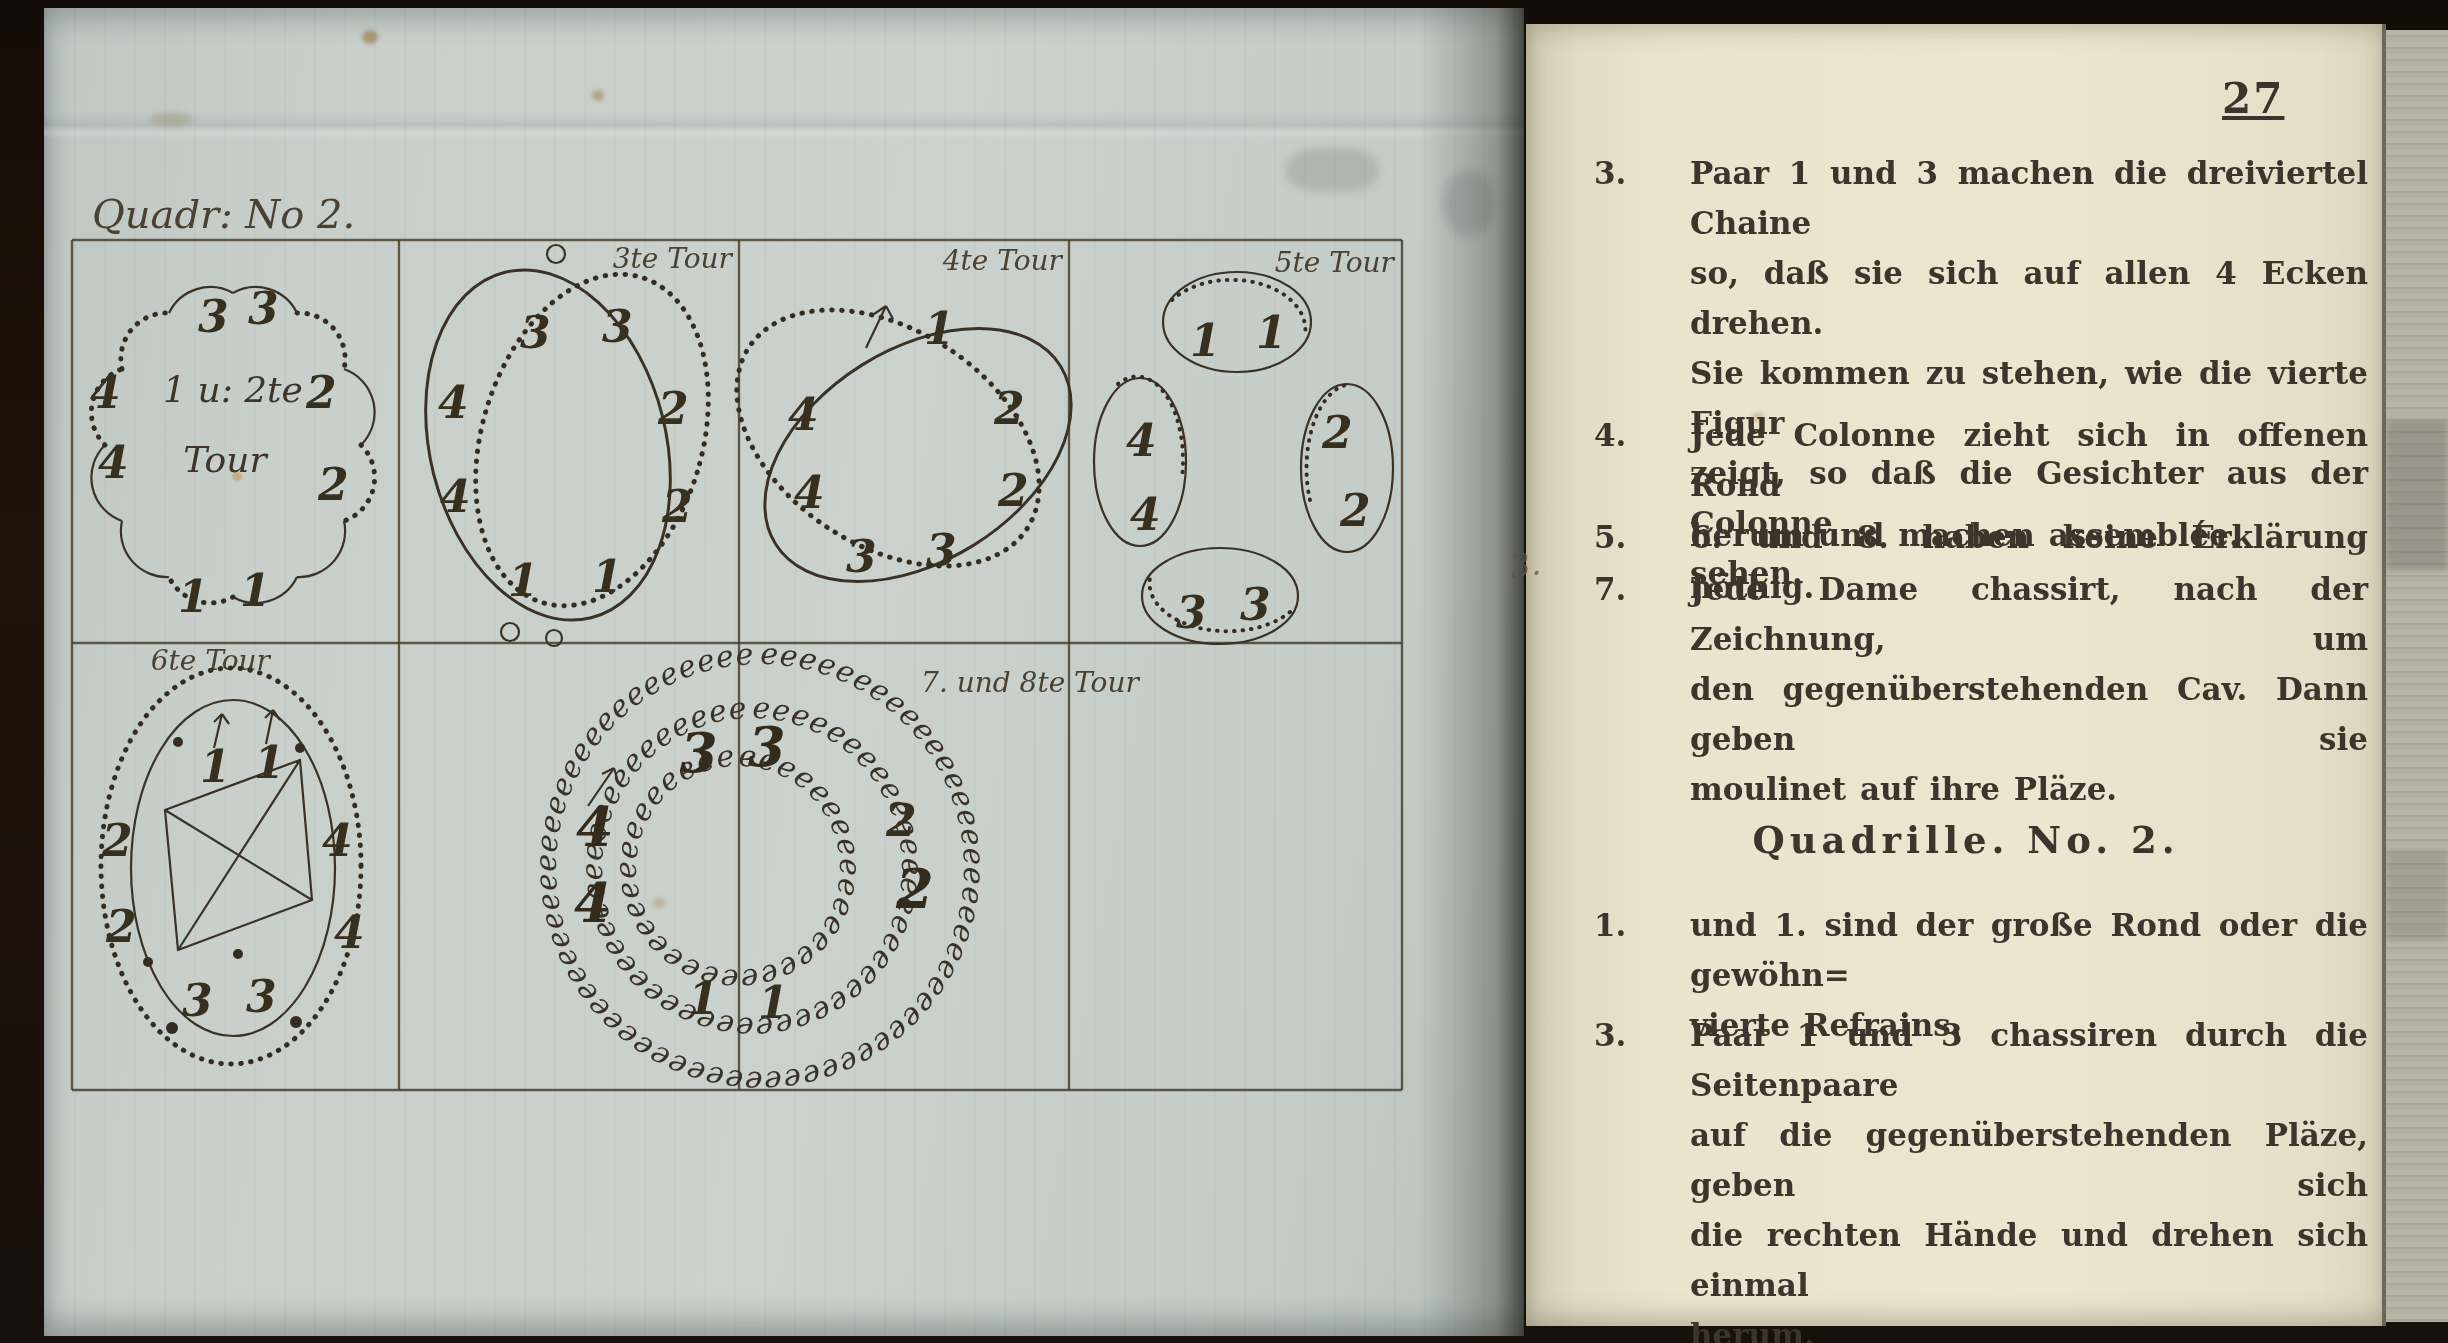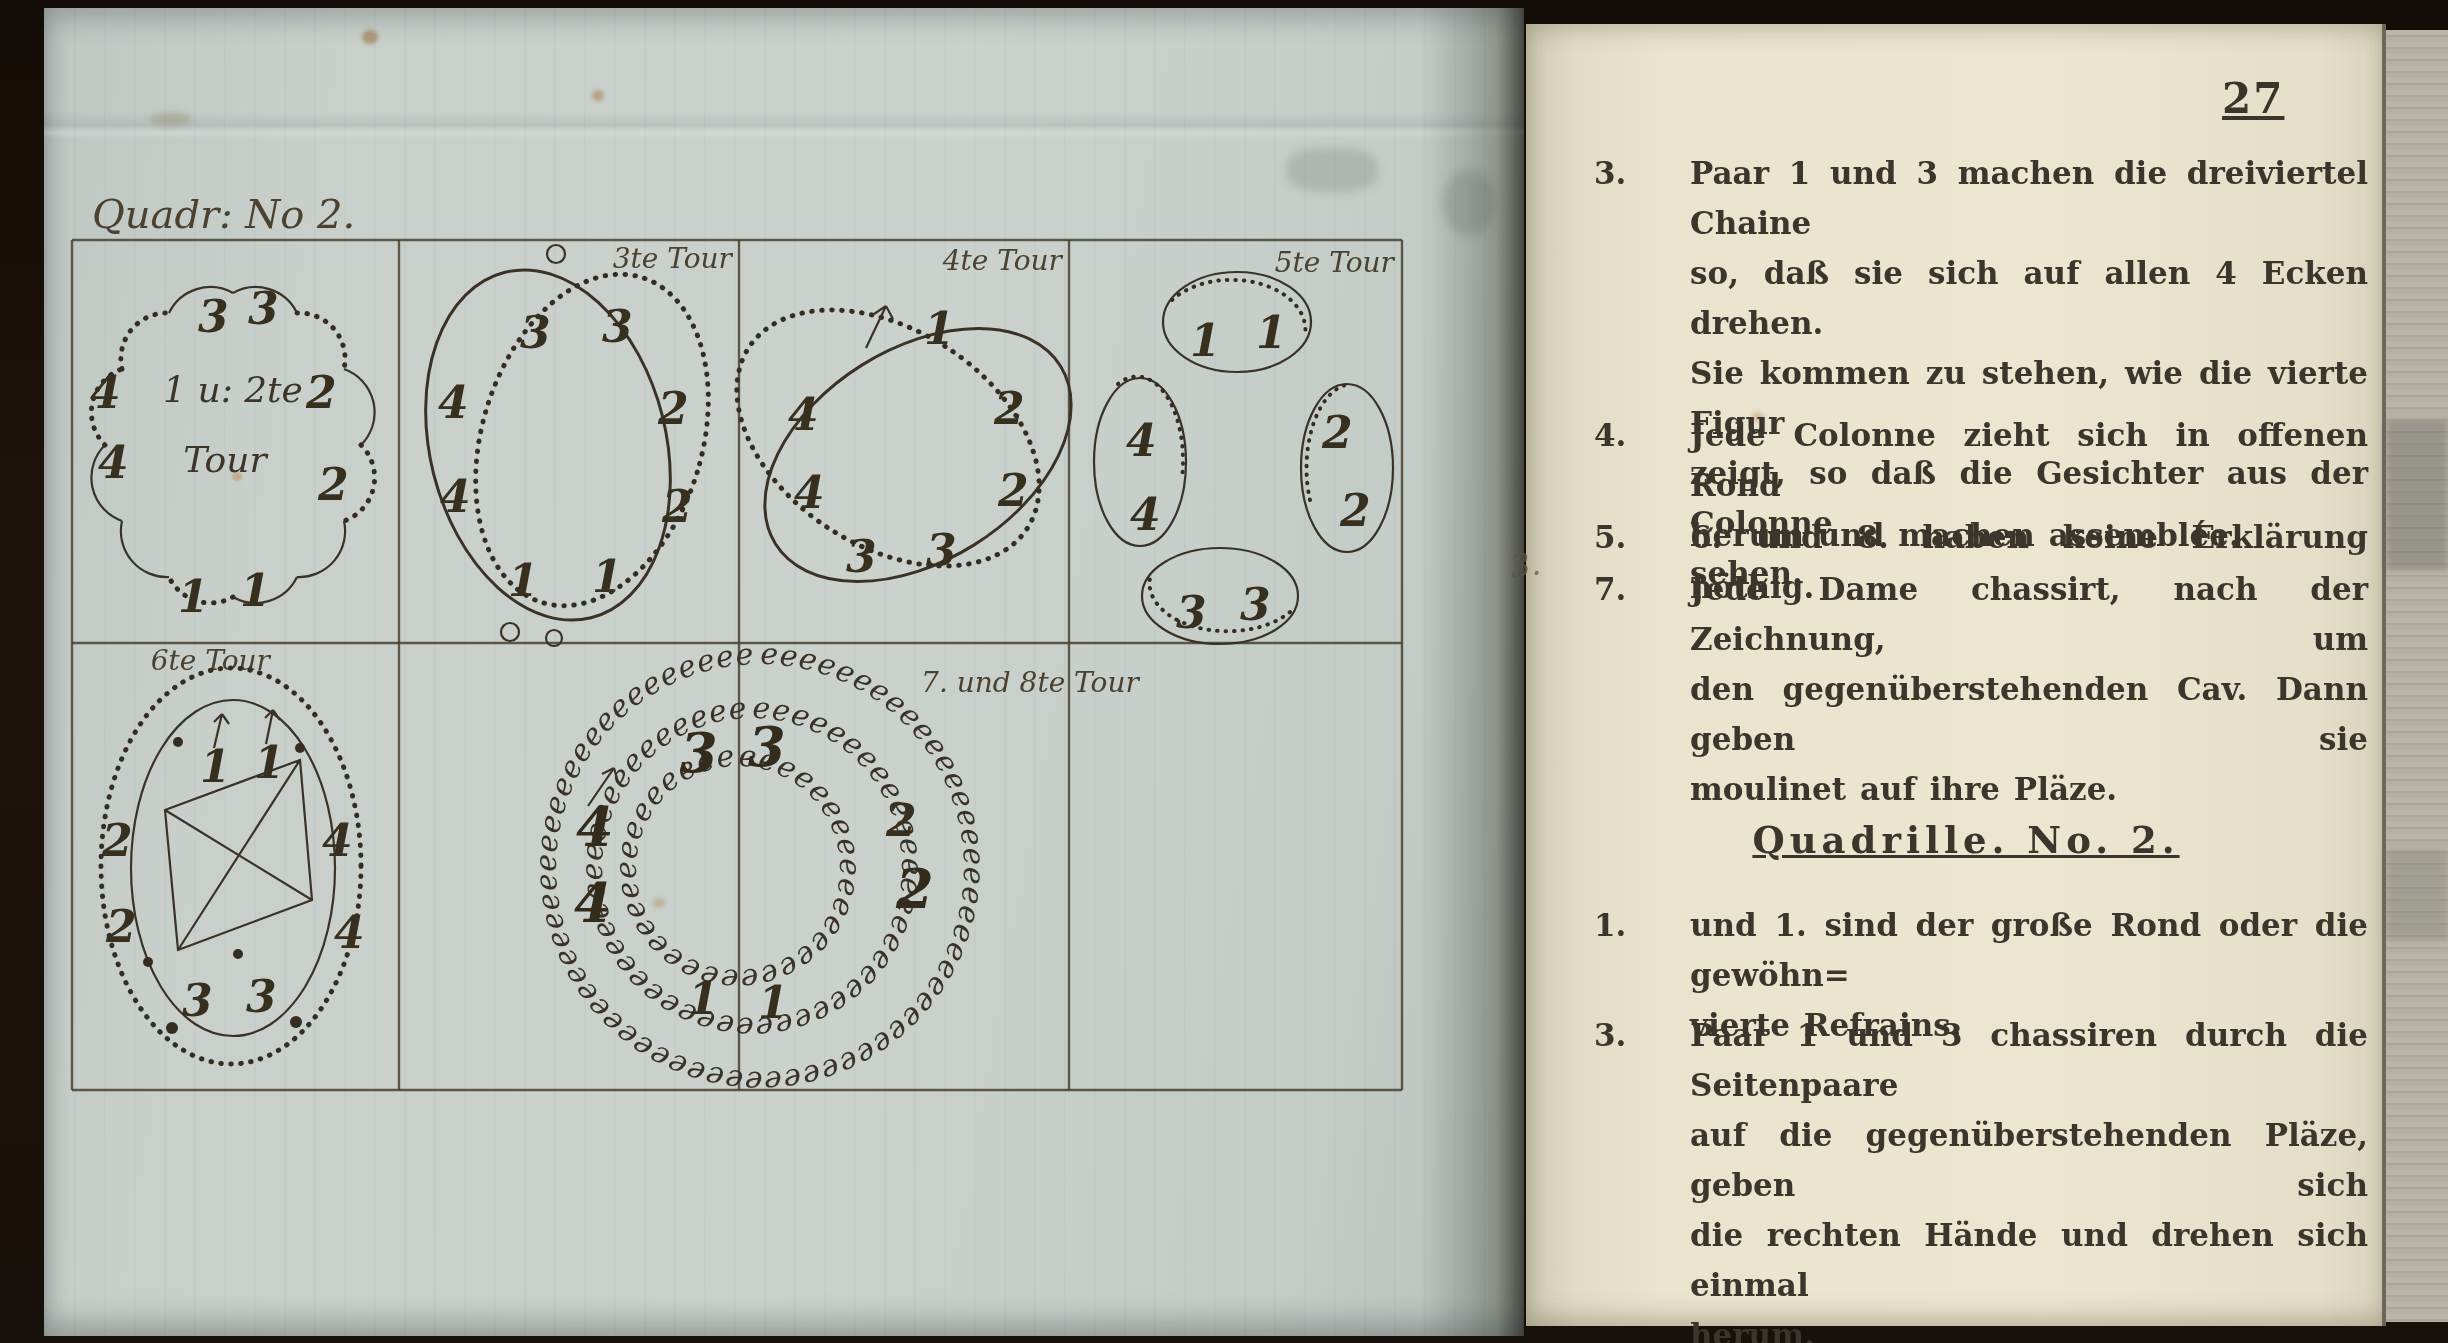--- a/index.html
+++ b/index.html
@@ -45,21 +45,21 @@
   .curl{font:italic 30px "DejaVu Serif",serif;fill:#3a3128;letter-spacing:1px;}
   .blob{fill:#352d22;stroke:none;}
   
   .pagenum{position:absolute;left:2222px;top:74px;width:90px;font:700 42px "DejaVu Serif",serif;color:#3a342a;letter-spacing:2px;text-decoration:underline;}
   .para{position:absolute;left:1594px;width:744px;color:#3c352b;}
   .pnum{position:absolute;left:0;top:0;font:700 31px "DejaVu Serif",serif;line-height:50px;}
   .ptext{margin-left:96px;}
   .line{width:678px;font:700 31px "DejaVu Serif",serif;line-height:50px;text-align:justify;text-align-last:justify;word-spacing:3px;white-space:normal;}
   .line.last{text-align-last:left;}
   .heading{position:absolute;left:1594px;top:818px;width:744px;text-align:center;
-    font:700 37px "DejaVu Serif",serif;color:#3c352b;letter-spacing:5px;text-decoration:underline;}
+    font:700 37px "DejaVu Serif",serif;color:#3c352b;letter-spacing:5px;}
   .margin-note{position:absolute;left:1510px;top:546px;font:italic 32px "DejaVu Serif",serif;color:rgba(95,85,60,.75);transform:rotate(-8deg);}
 </style>
 </head>
 <body>
 
 <div class="stage">
 
   <div class="page-left"></div>
   <div class="fold-band"></div>
   <div class="gutter"></div>

